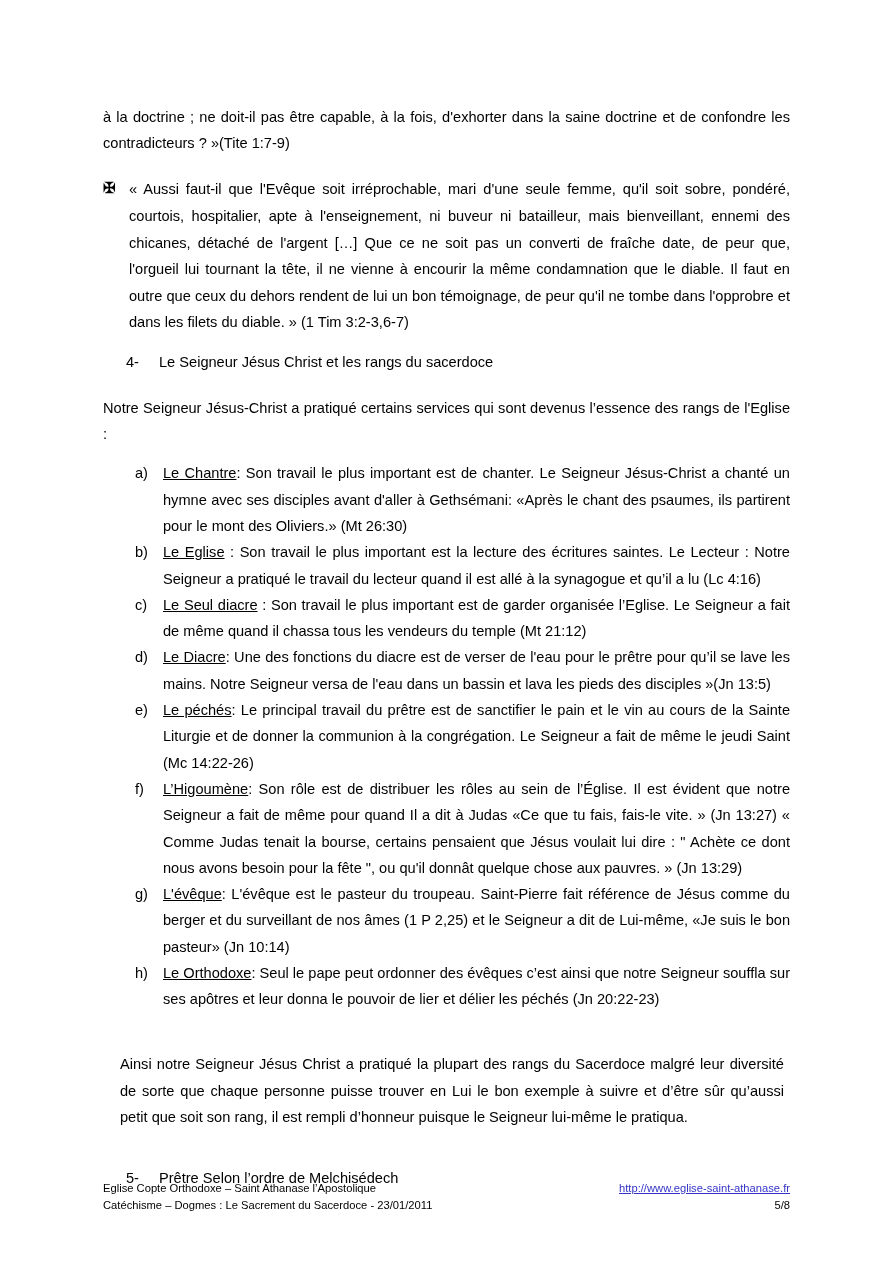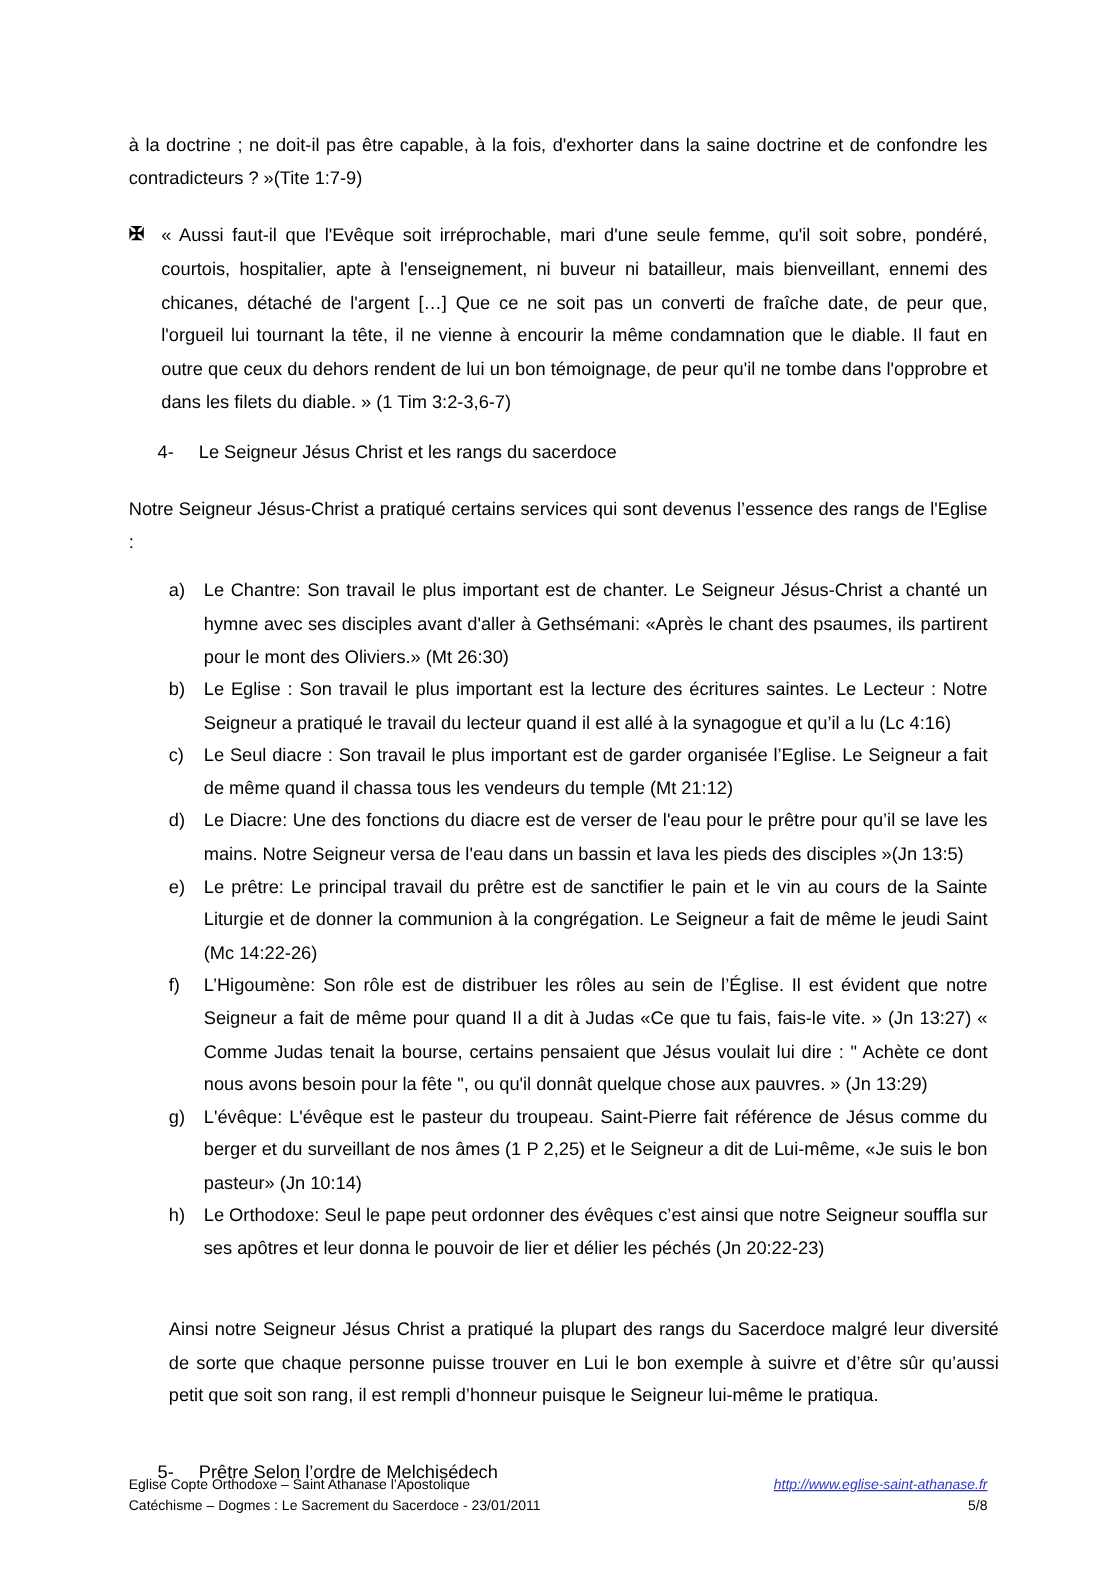--- a/index.html
+++ b/index.html
@@ -89,25 +89,25 @@
     text-align: justify;
     margin: 0;
   }
   ol.letter-list > li .marker {
     position: absolute;
     left: 32px;
     top: 0;
     width: 24px;
     text-align: left;
   }
-  .u { }
+  .u { text-decoration: underline; }
 
   
   .closing-para {
-    margin-left: 32px;
+    margin-left: 17px;
     width: 664px;
     font-size: 14.6px;
     line-height: 26.3px;
     text-align: justify;
   }
 
   
   .footer {
     position: absolute;
     left: 103px;
@@ -121,21 +121,20 @@
     display: flex;
     justify-content: space-between;
     align-items: flex-end;
     white-space: nowrap;
   }
   .footer-left { text-align: left; }
   .footer-right { text-align: right; }
   .footer-link {
     color: #3434c8;
     text-decoration: underline;
-    font-style: italic;
   }
 </style>
 </head>
 <body>
 
 <div class="page">
 
   <div class="content">
 
     <p class="body-text para-continue">à la doctrine ; ne doit-il pas être capable, à la fois, d'exhorter dans la saine doctrine et de confondre les contradicteurs ? »(Tite 1:7-9)</p>
@@ -172,21 +171,21 @@
       <li>
         <span class="marker">c)</span>
         <span class="u">Le Seul diacre</span><span> : Son travail le plus important est de garder organisée l’Eglise. Le Seigneur a fait de même quand il chassa tous les vendeurs du temple (Mt 21:12)</span>
       </li>
       <li>
         <span class="marker">d)</span>
         <span class="u">Le Diacre</span><span>: Une des fonctions du diacre est de verser de l'eau pour le prêtre pour qu’il se lave les mains. Notre Seigneur versa de l'eau dans un bassin et lava les pieds des disciples »(Jn 13:5)</span>
       </li>
       <li>
         <span class="marker">e)</span>
-        <span class="u">Le prêtre</span><span>: Le principal travail du prêtre est de sanctifier le pain et le vin au cours de la Sainte Liturgie et de donner la communion à la congrégation. Le Seigneur a fait de même le jeudi Saint (Mc 14:22-26)</span>
+        <span class="u">Le péchés</span><span>: Le principal travail du prêtre est de sanctifier le pain et le vin au cours de la Sainte Liturgie et de donner la communion à la congrégation. Le Seigneur a fait de même le jeudi Saint (Mc 14:22-26)</span>
       </li>
       <li>
         <span class="marker">f)</span>
         <span class="u">L’Higoumène</span><span>: Son rôle est de distribuer les rôles au sein de l’Église. Il est évident que notre Seigneur a fait de même pour quand Il a dit à Judas «Ce que tu fais, fais-le vite. » (Jn 13:27) « Comme Judas tenait la bourse, certains pensaient que Jésus voulait lui dire : " Achète ce dont nous avons besoin pour la fête ", ou qu'il donnât quelque chose aux pauvres. » (Jn 13:29)</span>
       </li>
       <li>
         <span class="marker">g)</span>
         <span class="u">L'évêque</span><span>: L'évêque est le pasteur du troupeau. Saint-Pierre fait référence de Jésus comme du berger et du surveillant de nos âmes (1 P 2,25) et le Seigneur a dit de Lui-même, «Je suis le bon pasteur» (Jn 10:14)</span>
       </li>
       <li>

